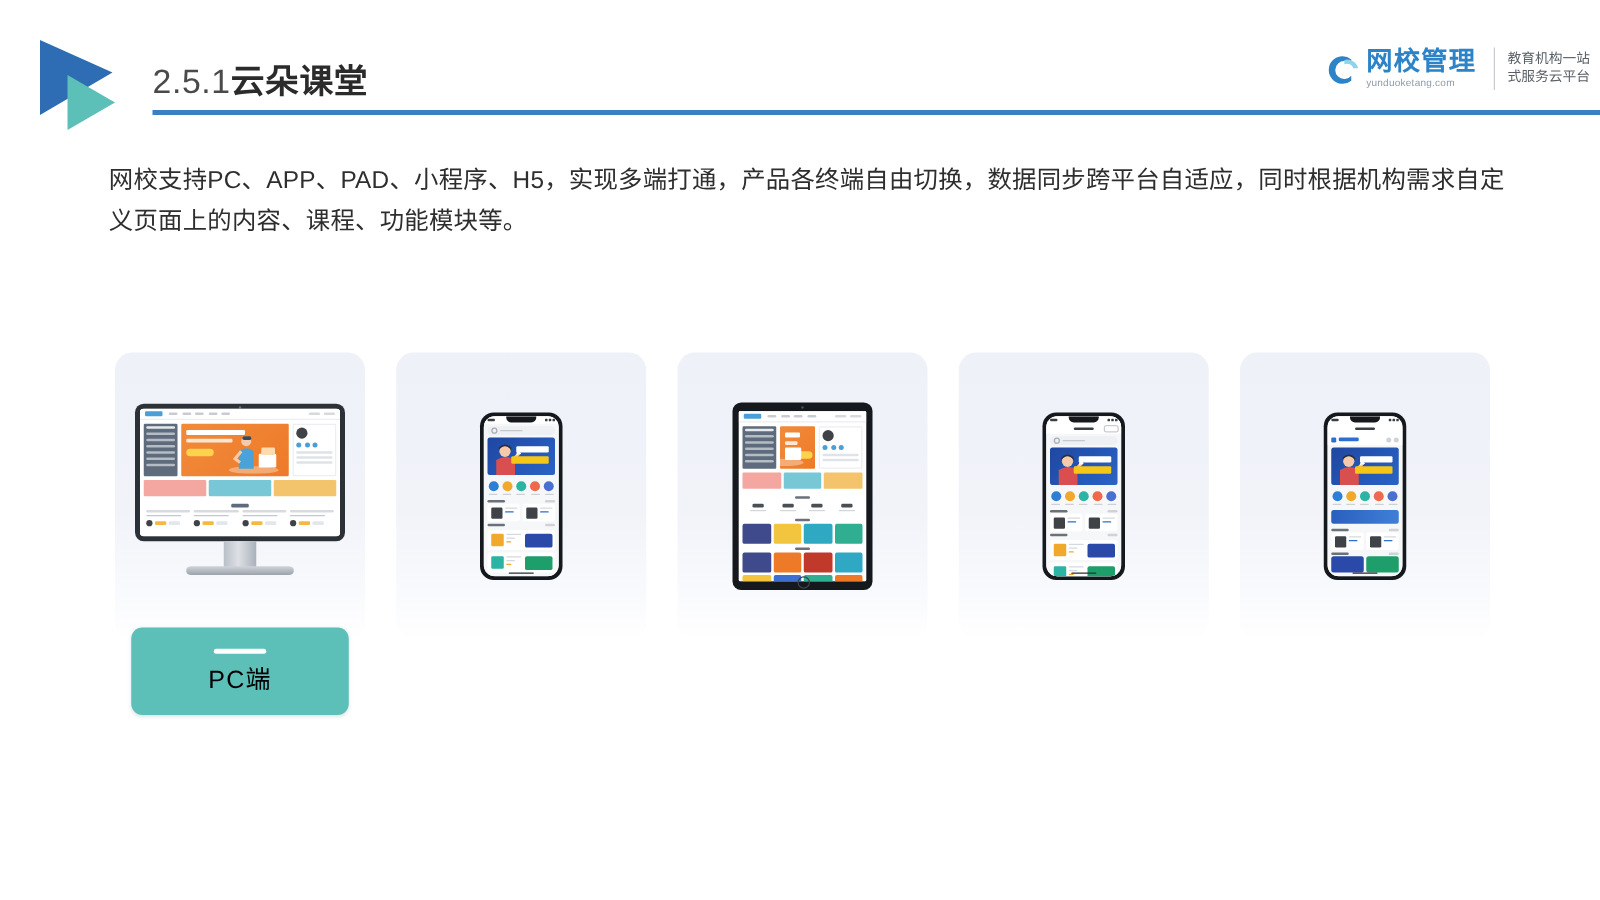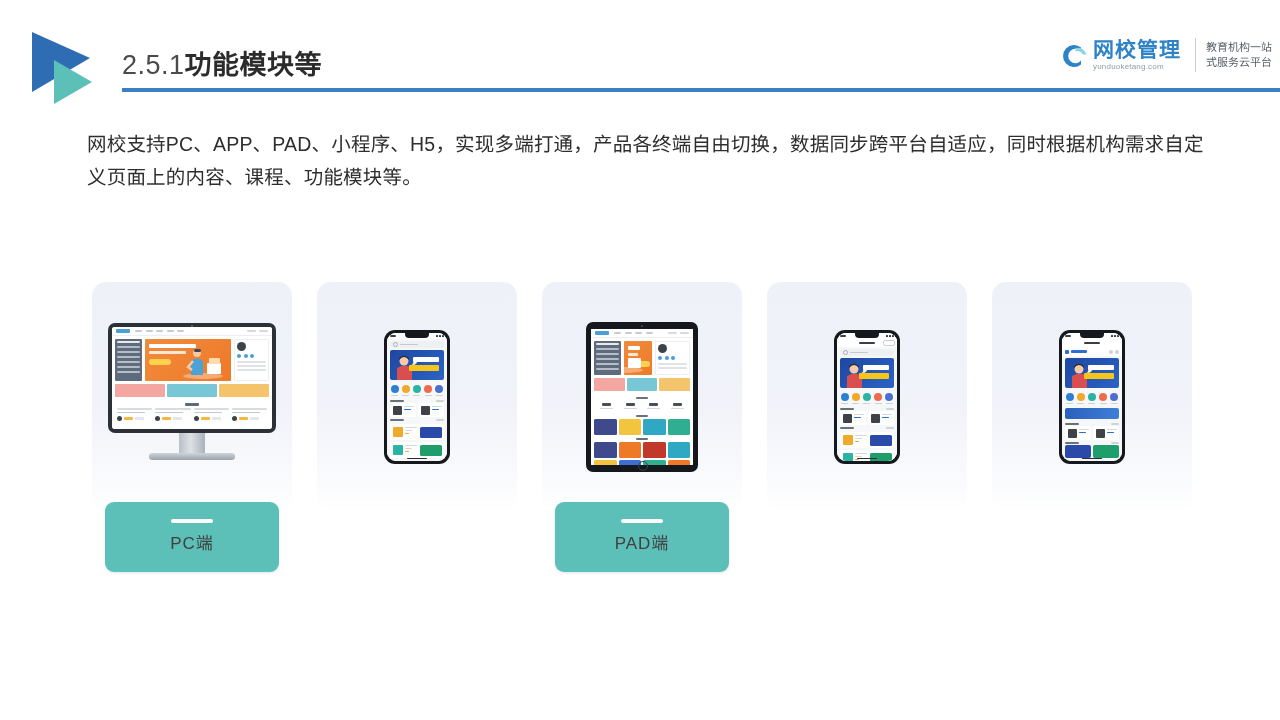--- a/index.html
+++ b/index.html
@@ -175,22 +175,22 @@
     box-shadow: 0 1px 3px rgba(60,120,115,0.18);
   }
   .card-label .bar {
     width: 42px;
     height: 4px;
     border-radius: 2px;
     background: #ffffff;
     margin-bottom: 9px;
   }
   .card-label .txt {
-    font-size: 17px;
-    color: #404040;
+    font-size: 20px;
+    color: #000000;
     letter-spacing: 1px;
     line-height: 24px;
   }
 
   
   .monitor { position: relative; width: 168px; height: 148px; }
   .monitor-frame {
     position: absolute; left: 0; top: 0;
     width: 168px; height: 110px;
     background: #2c3137;
@@ -414,21 +414,21 @@
 <div class="slide-header">
 
   <div class="logo-mark">
     <svg width="80" height="78" viewBox="0 0 80 78" xmlns="http://www.w3.org/2000/svg">
       <polygon points="4,2 4,62 62,28" fill="#2e6db4"></polygon>
       <polygon points="26,30 26,74 64,52" fill="#5cbfb8"></polygon>
     </svg>
   </div>
 
   <div class="header-title">
-    <span class="num">2.5.1</span><span class="name">功能模块等</span>
+    <span class="num">2.5.1</span><span class="name">云朵课堂</span>
   </div>
 
   <div class="header-rule"></div>
 
   <div class="brand">
     <div class="brand-main">
       <div class="brand-cloud">
         <svg width="34" height="34" viewBox="0 0 34 34" xmlns="http://www.w3.org/2000/svg">
           <path d="M25 9.5 A11 11 0 1 0 25 26.5 L25 22.5 A7.2 7.2 0 1 1 25 13.5 Z" fill="#2d83c7"></path>
           <path d="M19.5 10 A9 9 0 0 1 30.5 16.5 L26.8 16.5 A5.6 5.6 0 0 0 19.5 13.4 Z" fill="#8fd3e8"></path>
@@ -765,24 +765,20 @@
                 <span style="background:#3f6fd0"></span>
                 <span style="background:#2fae92"></span>
                 <span style="background:#ee7a28"></span>
               </div>
             </div>
           </div>
           <div class="tablet-home"></div>
         </div>
       </div>
     </div>
-    <div class="card-label">
-      <span class="bar"></span>
-      <span class="txt">PAD端</span>
-    </div>
   </div>
 
   <div class="device-card">
     <div class="card-bg"></div>
     <div class="device-stage">
       <div class="phone">
         <div class="phone-body">
           <div class="phone-screen">
             <div class="phone-notch"></div>
             <div class="app">

